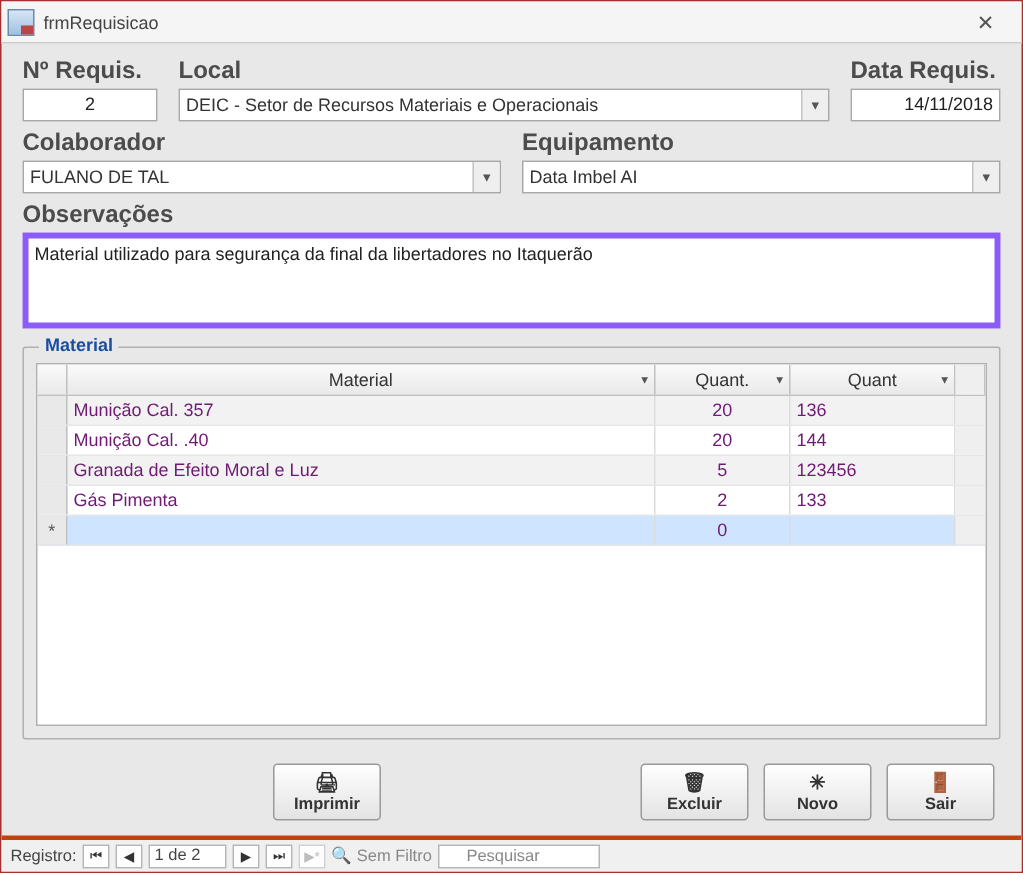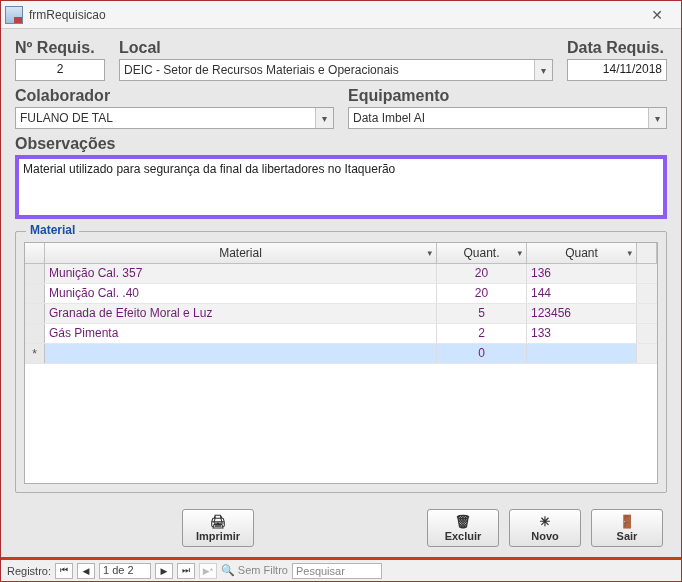--- a/index.html
+++ b/index.html
@@ -222,24 +222,24 @@
   .rec-nav .navbtn.dis{ color:#bbb; border-color:#d0d0d0;}
   .rec-nav .navbox{
     width:52px;height:16px;
     border:1px solid #b5b5b5;
     background:#fff;
     padding:0 3px;
     display:flex;align-items:flex-start;
   }
   .rec-nav .navlabel{ color:#888; }
   .rec-nav .searchbox{
-    width:90px;height:16px;
+    width:108px;height:16px;
     border:1px solid #b5b5b5;
     background:#fff;
-    padding:0 3px;color:#888;
+    padding:0 18px;color:#888;
     display:flex;align-items:center;
   }
 </style>
 </head>
 <body>
 
 <div class="window">
 
   <div class="titlebar">
     <div class="app-icon"></div>

